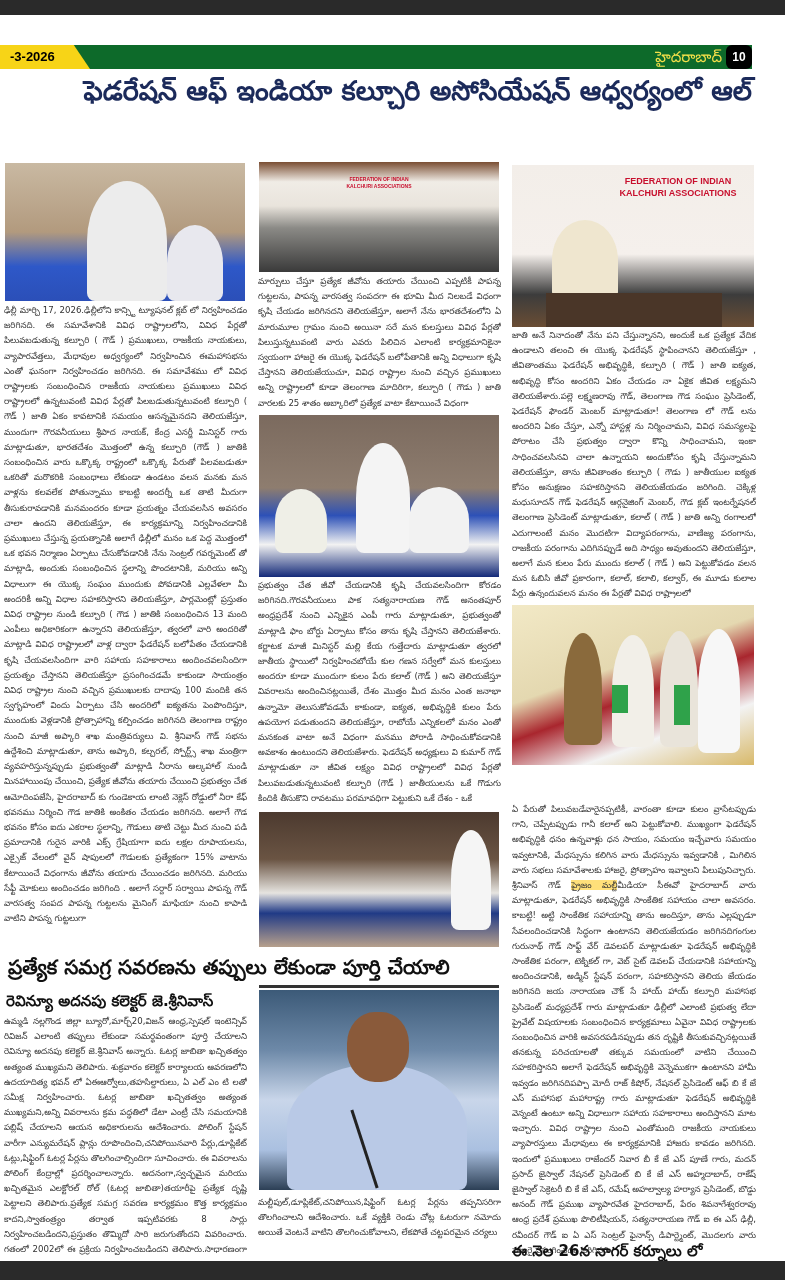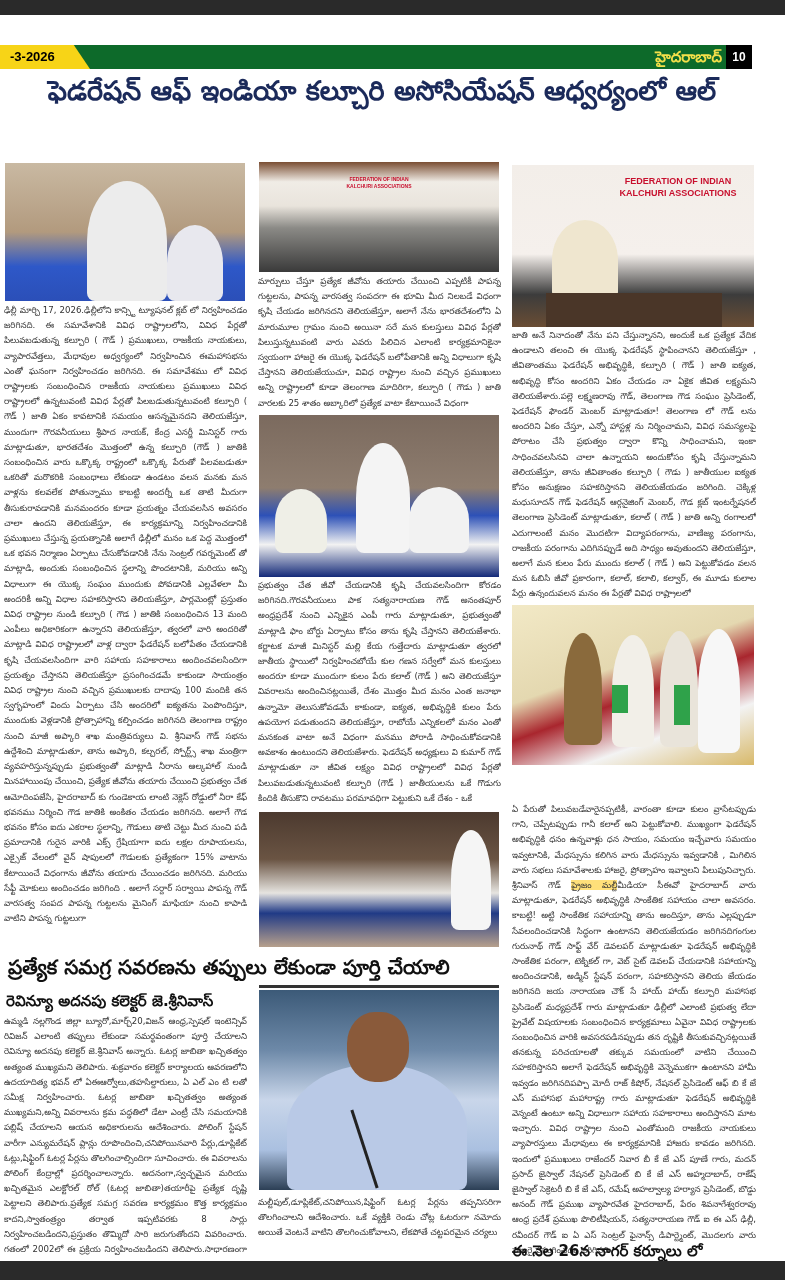--- a/index.html
+++ b/index.html
@@ -1,23 +1,23 @@
 <!DOCTYPE html>
 <html><head>
 <meta charset="utf-8">
 <style>
   html,body{margin:0;padding:0;}
   body{width:785px;height:1280px;overflow:hidden;background:#ffffff;position:relative;font-family:"DejaVu Sans",sans-serif;color:#222;}
   .topbar{position:absolute;left:0;top:0;width:785px;height:15px;background:#2a2a2a;}
   .bottombar{position:absolute;left:0;top:1261px;width:785px;height:19px;background:#2a2a2a;}
   .ribbon{position:absolute;left:0;top:45px;width:752px;height:24px;background:#0d6a2a;}
   .ribbon .date{position:absolute;left:0;top:0;height:24px;width:80px;background:#f7d417;color:#000;font-weight:bold;font-size:13px;line-height:24px;padding-left:10px;clip-path:polygon(0 0,82% 0,100% 100%,0 100%);font-family:"Liberation Sans",sans-serif;}
-  .ribbon .city{position:absolute;right:30px;top:0;color:#f4e04a;font-weight:bold;font-size:15px;line-height:24px;margin-left:8px;}
-  .ribbon .page{position:absolute;right:0;top:0;width:26px;height:24px;background:#000;color:#fff;font-weight:bold;font-size:12px;line-height:24px;text-align:center;font-family:"Liberation Sans",sans-serif;}
-  .headline{position:absolute;left:0;top:70px;width:752px;text-align:center;font-weight:bold;color:#1b2a5a;font-size:27px;line-height:42px;padding-left:6px;}
+  .ribbon .city{position:absolute;right:30px;top:0;color:#f4e04a;font-weight:normal;font-size:15px;line-height:24px;margin-left:8px;}
+  .ribbon .page{position:absolute;right:0;top:0;width:26px;height:24px;background:#000;color:#fff;font-weight:bold;font-size:12px;line-height:24px;text-align:center;font-family:"Liberation Sans",sans-serif;border-radius:6px;}
+  .headline{position:absolute;left:0;top:70px;width:752px;text-align:right;font-weight:bold;color:#1b2a5a;font-size:27px;line-height:42px;}
   .col{position:absolute;font-size:8.6px;line-height:15.2px;text-align:justify;color:#333;}
   .photo{position:absolute;overflow:hidden;}
   .ph-a{background:linear-gradient(180deg,#c9b9a2 0%,#b29a7e 50%,#2e58c8 75%,#2b4fb8 100%);}
   .ph-b{background:linear-gradient(180deg,#7a4e33 0%,#f0ece6 18%,#e9e4dc 40%,#8b8a86 60%,#3a3a3a 100%);}
   .ph-c{background:linear-gradient(180deg,#f3eee9 0%,#f5f0ec 55%,#3c3c3c 80%,#6a4d34 100%);}
   .ph-d{background:linear-gradient(180deg,#7b6a5e 0%,#8e7d6f 45%,#2d51b7 62%,#f2f2f2 80%,#142a79 100%);}
   .ph-e{background:linear-gradient(160deg,#f2e9c6 0%,#e4d8b0 40%,#a9262e 55%,#f3f3f3 75%,#d8b96a 100%);}
   .ph-f{background:linear-gradient(180deg,#4c3a2f 0%,#6a5443 35%,#e6e4e0 60%,#203a86 75%,#b7a08c 100%);}
   .ph-g{background:linear-gradient(180deg,#3c5a78 0%,#6d89a8 30%,#c9d6ea 55%,#aac0e0 80%,#2c3f55 100%);}
   .ph-label{position:absolute;color:#c8102e;font-weight:bold;font-family:"Liberation Sans",sans-serif;text-align:center;}

